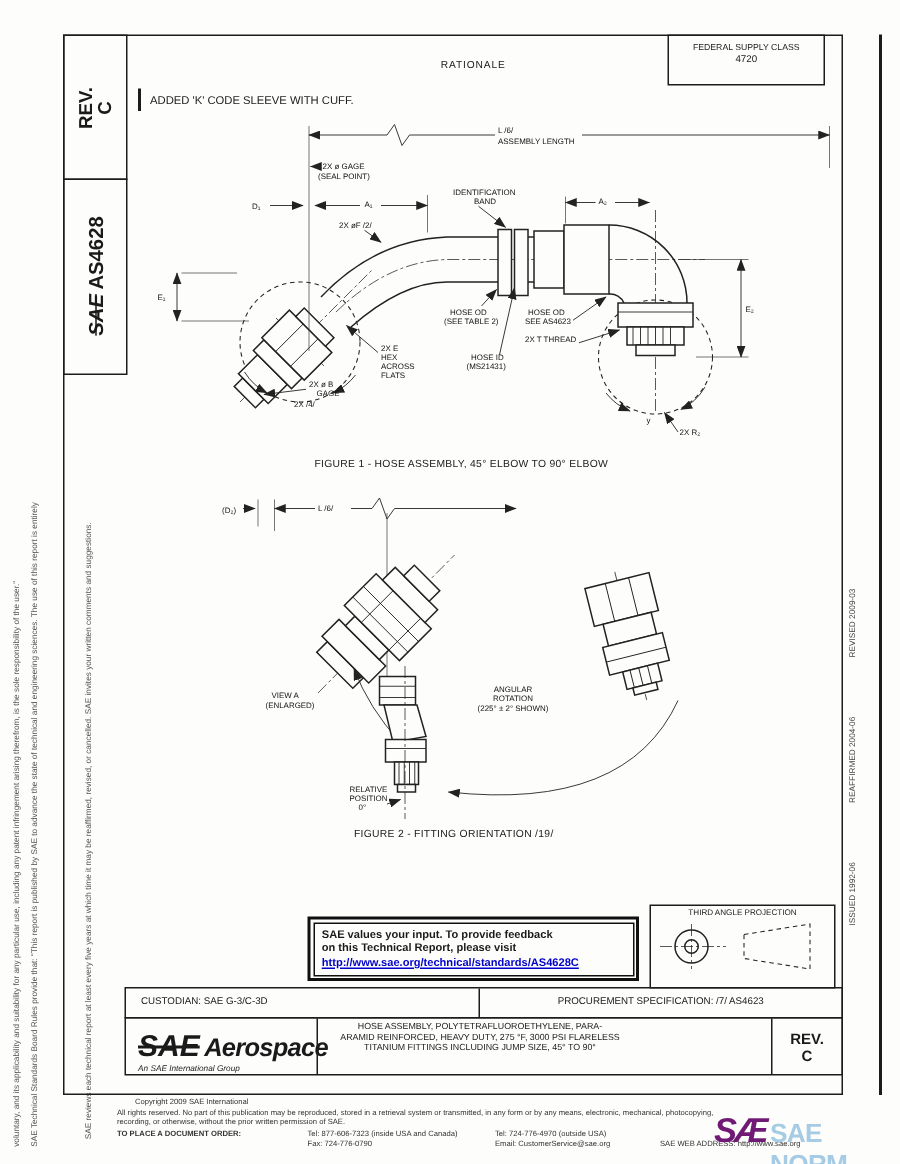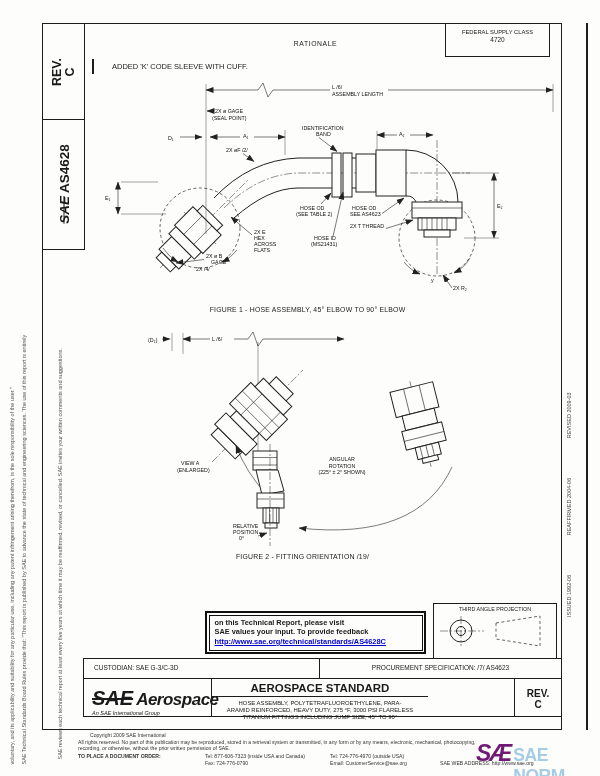--- a/index.html
+++ b/index.html
@@ -93,21 +93,21 @@
     </div>
   </div>
 
   <div class="abs fsc" style="left:445px;top:23px;width:105px;height:34px;">
     <div>FEDERAL SUPPLY CLASS</div>
     <div style="font-size:6.5px;">4720</div>
   </div>
 
   <div class="abs rationale" style="left:268px;top:40px;width:95px;">RATIONALE</div>
   <div class="abs" style="left:92px;top:59px;width:1.5px;height:15px;background:#1c1c1c;"></div>
-  <div class="abs note" style="left:112px;top:62px;">ADDED 'K' CODE SLEEVE WITH CUFF.</div>
+  <div class="abs note" style="left:100px;top:62px;">ADDED 'K' CODE SLEEVE WITH CUFF.</div>
 
   <svg class="abs" style="left:85px;top:78px;" width="477" height="225" viewBox="85 78 477 225">
     <defs>
       <marker id="m1" viewBox="0 0 8 6" markerWidth="8" markerHeight="6" refX="7.5" refY="3" orient="auto-start-reverse" markerUnits="userSpaceOnUse">
           <path d="M0,0 L8,3 L0,6 Z" fill="#222"></path>
         </marker>
     </defs>
     <g>
 
       <line class="cl" x1="160" y1="268" x2="248" y2="180"></line>
@@ -302,22 +302,22 @@
       <text x="233" y="528">RELATIVE</text>
       <text x="233" y="534">POSITION</text>
       <text x="239" y="540">0°</text>
       <line class="dim" x1="258" y1="536" x2="267" y2="533" marker-end="url(#m2)"></line>
     </g>
   </svg>
   <div class="abs caption" style="left:85px;top:553px;width:435px;">FIGURE 2 - FITTING ORIENTATION /19/</div>
 
   <div class="abs feedback" style="left:205px;top:611px;width:221px;height:43px;">
     <div class="inner">
+      <div>SAE values your input. To provide feedback</div>
       <div>on this Technical Report, please visit</div>
-      <div>SAE values your input. To provide feedback</div>
       <a href="#">http://www.sae.org/technical/standards/AS4628C</a>
     </div>
   </div>
 
   <div class="abs proj" style="left:433px;top:603px;width:124px;height:56px;">
     <div class="ttl">THIRD ANGLE PROJECTION</div>
     <svg width="120" height="38" viewBox="0 0 120 38">
       <line class="cl" x1="6" y1="19" x2="50" y2="19"></line>
       <line class="cl" x1="27" y1="4" x2="27" y2="34"></line>
       <circle class="ol" cx="27" cy="19" r="11"></circle>
@@ -332,21 +332,20 @@
   </div>
 
   <div class="abs tb" style="left:83px;top:677.5px;width:479px;height:39px;">
     <div class="cell" style="left:0;width:127px;border-left:none;padding:8px 0 0 8px;">
       <div style="white-space:nowrap;">
         <span class="logo-big sae-strike">SAE</span><span class="aero">Aerospace</span>
       </div>
       <div class="tag">An SAE International Group</div>
     </div>
     <div class="cell" style="left:127px;width:217px;">
-      <div class="as-head">AEROSPACE STANDARD</div>
       <div class="as-desc">
         <div>HOSE ASSEMBLY, POLYTETRAFLUOROETHYLENE, PARA-</div>
         <div>ARAMID REINFORCED, HEAVY DUTY, 275 °F, 3000 PSI FLARELESS</div>
         <div>TITANIUM FITTINGS INCLUDING JUMP SIZE, 45° TO 90°</div>
       </div>
     </div>
     <div class="cell revcell" style="left:430px;right:0;">
       <div>REV.</div>
       <div>C</div>
     </div>

